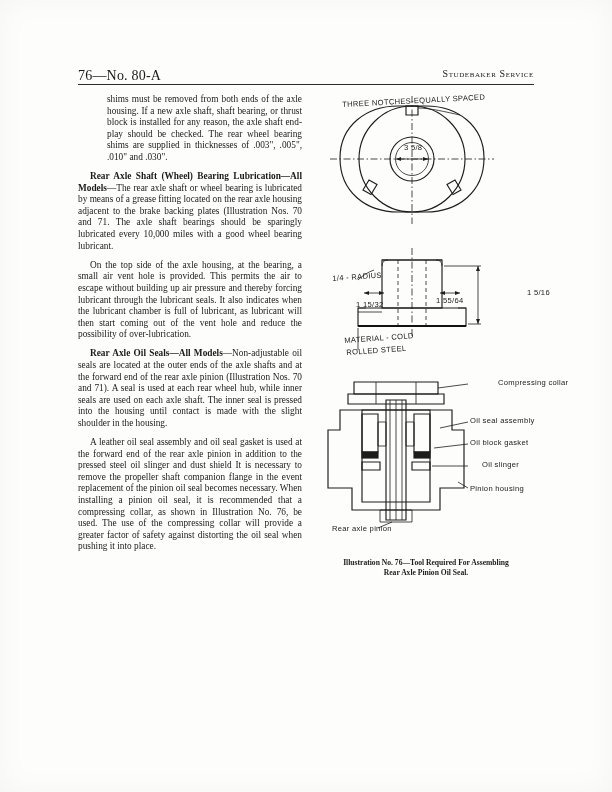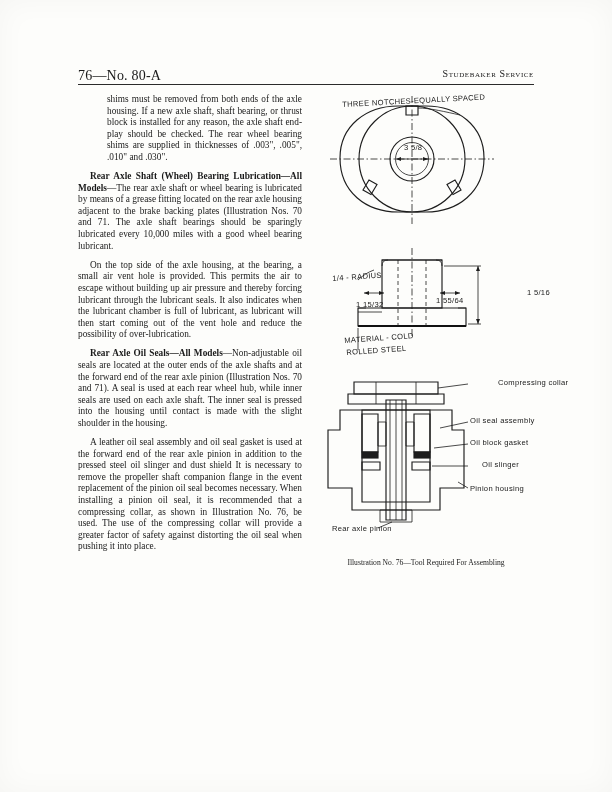--- a/index.html
+++ b/index.html
@@ -119,21 +119,21 @@
   }
 
   .caption {
     position: absolute;
     left: 318px;
     top: 558px;
     width: 216px;
     text-align: center;
     font-size: 7.6px;
     line-height: 9.6px;
-    font-weight: normal;
+    font-weight: bold;
     font-family: "Liberation Serif", serif;
   }
 
   svg { display: block; }
   .ln-thin { stroke: #1d1d1d; stroke-width: 0.8; fill: none; }
   .ln-med { stroke: #1d1d1d; stroke-width: 1.15; fill: none; }
   .ln-thick { stroke: #111; stroke-width: 1.8; fill: none; }
   .dash { stroke-dasharray: 4 3; }
   .center { stroke-dasharray: 7 2.5 1.5 2.5; }
   .fillblk { fill: #1d1d1d; }
@@ -317,16 +317,17 @@
       <span class="handlabel" style="left:152px; top:46px;">Oil seal assembly</span>
       <span class="handlabel" style="left:152px; top:68px;">Oil block gasket</span>
       <span class="handlabel" style="left:164px; top:90px;">Oil slinger</span>
       <span class="handlabel" style="left:152px; top:114px;">Pinion housing</span>
       <span class="handlabel" style="left:14px; top:154px;">Rear axle pinion</span>
     </div>
   </div>
 
   <div class="caption">
     <div>Illustration No. 76—Tool Required For Assembling</div>
+    <div>Rear Axle Pinion Oil Seal.</div>
   </div>
 
   <div class="scan-edge"></div>
 </div>
 
 </body></html>

